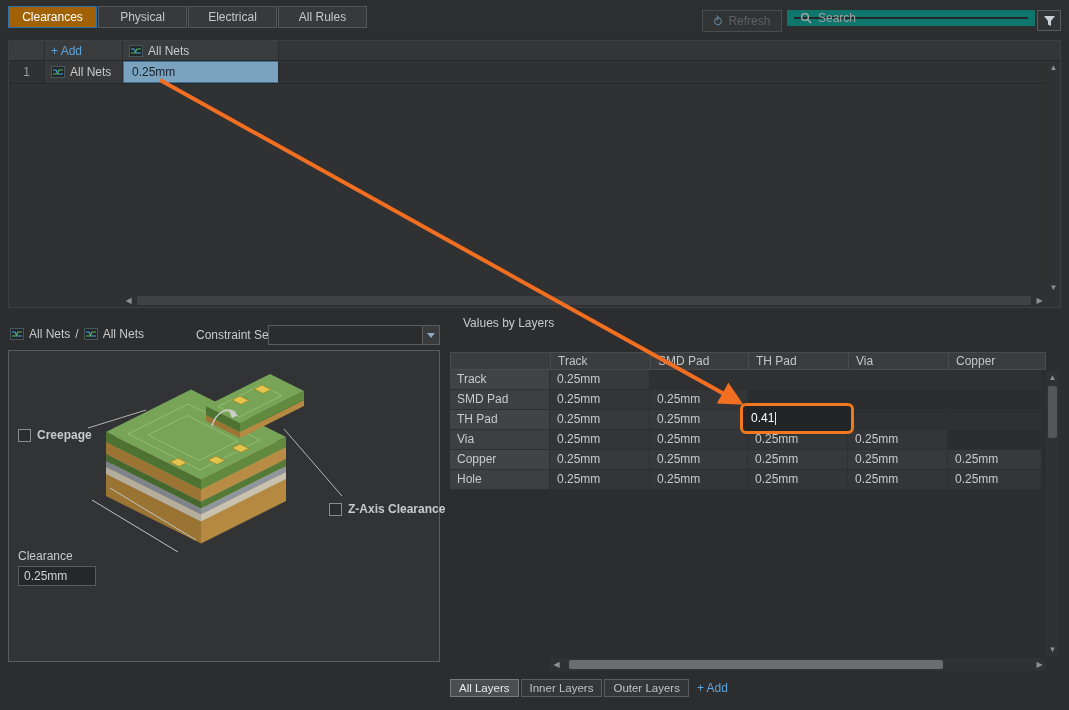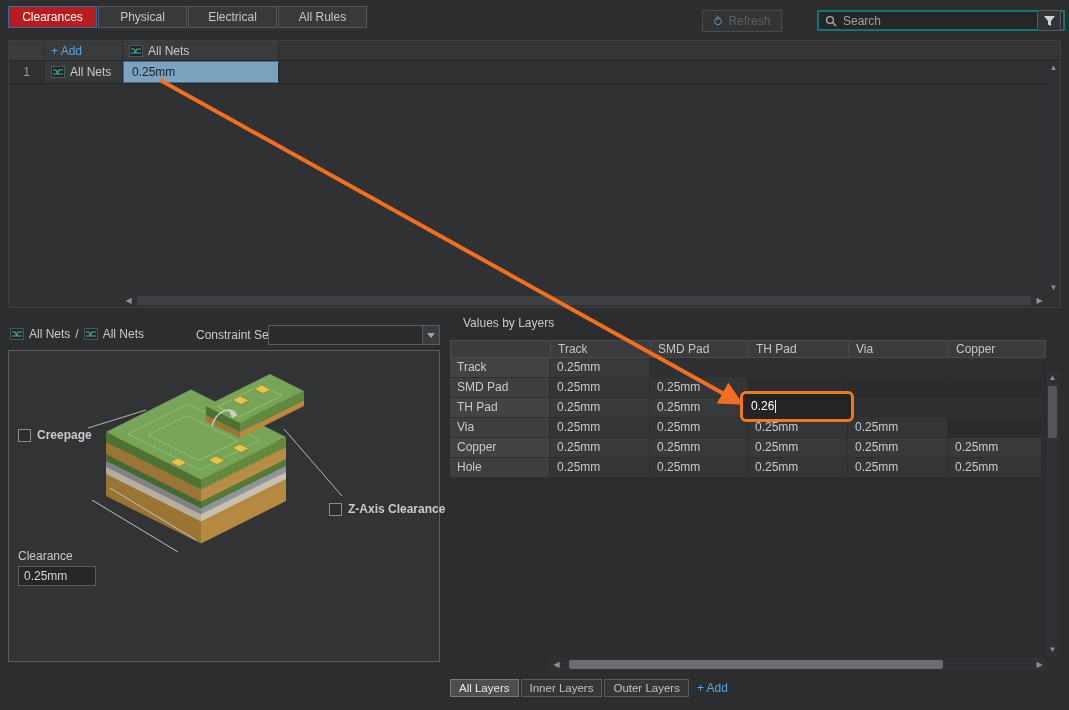--- a/index.html
+++ b/index.html
@@ -5,28 +5,28 @@
   * { box-sizing: border-box; margin: 0; padding: 0; }
   html,body { width:1069px; height:710px; background:#2c2d2e; overflow:hidden;
               font-family:"Liberation Sans", sans-serif; font-size:12px; color:#c9cacb; }
   #app { position:relative; width:1069px; height:710px; background:#2c2d2e; }
 
   
   .topbar { position:absolute; left:0; top:0; width:1069px; height:34px; background:#2d2e30; }
   .tabs { position:absolute; left:8px; top:6px; display:flex; gap:1px; }
   .tab { width:89px; height:22px; line-height:20px; text-align:center; background:#38393b;
          border:1px solid #56575a; color:#c6c7c8; cursor:default; }
-  .tab.active { background:#b91c1c; border-color:#2b72ad; color:#ffffff;text-align:center; }
+  .tab.active { background:#a16207; border-color:#2b72ad; color:#ffffff;text-align:center; }
   .refresh-btn { position:absolute; left:702px; top:10px; width:80px; height:22px;
                  background:#323335; border:1px solid #4a4b4d; color:#5e6063;
                  display:flex; align-items:center; justify-content:center; gap:6px; }
   .refresh-glyph { color:#5f7d93; font-size:13px; line-height:13px; }
-  .searchbox { position:absolute; left:787px; top:10px; width:248px; height:21px;
-               background:#252628; border:2px solid #0f766e; display:flex; align-items:center;
-               padding:0 6px; gap:6px;margin-left:30px; }
+  .searchbox { position:absolute; left:787px; top:10px; width:248px; height:16px;
+               background:#252628; border:7px solid #0f766e; display:flex; align-items:center;
+               padding:0 6px; gap:6px; }
   .searchbox input { flex:1; background:transparent; border:none; outline:none;
                      color:#d2d3d4; font:12px "Liberation Sans", sans-serif; }
   .searchbox input::placeholder { color:#9fa0a1; }
   .filter-btn { position:absolute; left:1037px; top:10px; width:24px; height:21px;
                 background:#323335; border:1px solid #5a5b5c;
                 display:flex; align-items:center; justify-content:center; }
 
   
   .rules-grid { position:absolute; left:8px; top:40px; width:1053px; height:268px;
                 background:#303133; border:1px solid #3e3f41; }
@@ -70,21 +70,21 @@
   .clr-input { position:absolute; left:18px; top:566px; width:78px; height:20px;
                background:#262729; border:1px solid #5b5c5d; color:#d2d3d4;
                padding-left:5px; font:12px "Liberation Sans", sans-serif; }
   .comment-row { position:absolute; left:10px; top:672px; width:430px; display:flex; align-items:center; gap:8px; }
   .comment-input { flex:1; height:19px; background:#262729; border:1px solid #5b5c5d;
                    border-radius:3px; color:#d2d3d4; padding-left:6px;
                    font:12px "Liberation Sans", sans-serif; }
 
   
   .vbl-title { position:absolute; left:455px; top:316px;margin-left:8px; }
-  .vbl-table { position:absolute; left:450px; top:340px; width:596px; }
+  .vbl-table { position:absolute; left:450px; top:352px; width:596px; }
   .vbl-header { display:flex; height:18px; background:#3b3c3e; border:1px solid #4a4b4c; }
   .vbl-header > div { line-height:16px; padding-left:7px; border-right:1px solid #4a4b4c; color:#c4c5c6; }
   .cw0{width:100px;} .cw1{width:100px;} .cw2{width:98px;} .cw3{width:100px;} .cw4{width:100px;}
   .cw5{width:94px; border-right:none !important;}
   .vrow { display:flex; height:20px; }
   .vrow > div { line-height:19px; padding-left:7px; border-right:1px solid #2e2f30; border-bottom:1px solid #2e2f30; }
   .vlabel { width:100px; background:#3e3f41; }
   .vcell { width:100px; } .vcell.c2 { width:98px; } .vcell.c5 { width:94px; }
   .filled { background:#343537; }
   .empty  { background:#2b2c2d; }
@@ -309,21 +309,21 @@
       <div class="vcell empty"></div>
       <div class="vcell c5 empty"></div>
     </div>
 
     <div class="vrow">
       <div class="vlabel">TH Pad</div>
       <div class="vcell filled">0.25mm</div>
       <div class="vcell c2 filled">0.25mm</div>
       <div class="vcell empty editing">
         <div class="cell-editor">
-          <span>0.26</span>
+          <span>0.41</span>
           <span class="caret"></span>
         </div>
       </div>
       <div class="vcell empty"></div>
       <div class="vcell c5 empty"></div>
     </div>
 
     <div class="vrow">
       <div class="vlabel">Via</div>
       <div class="vcell filled">0.25mm</div>

